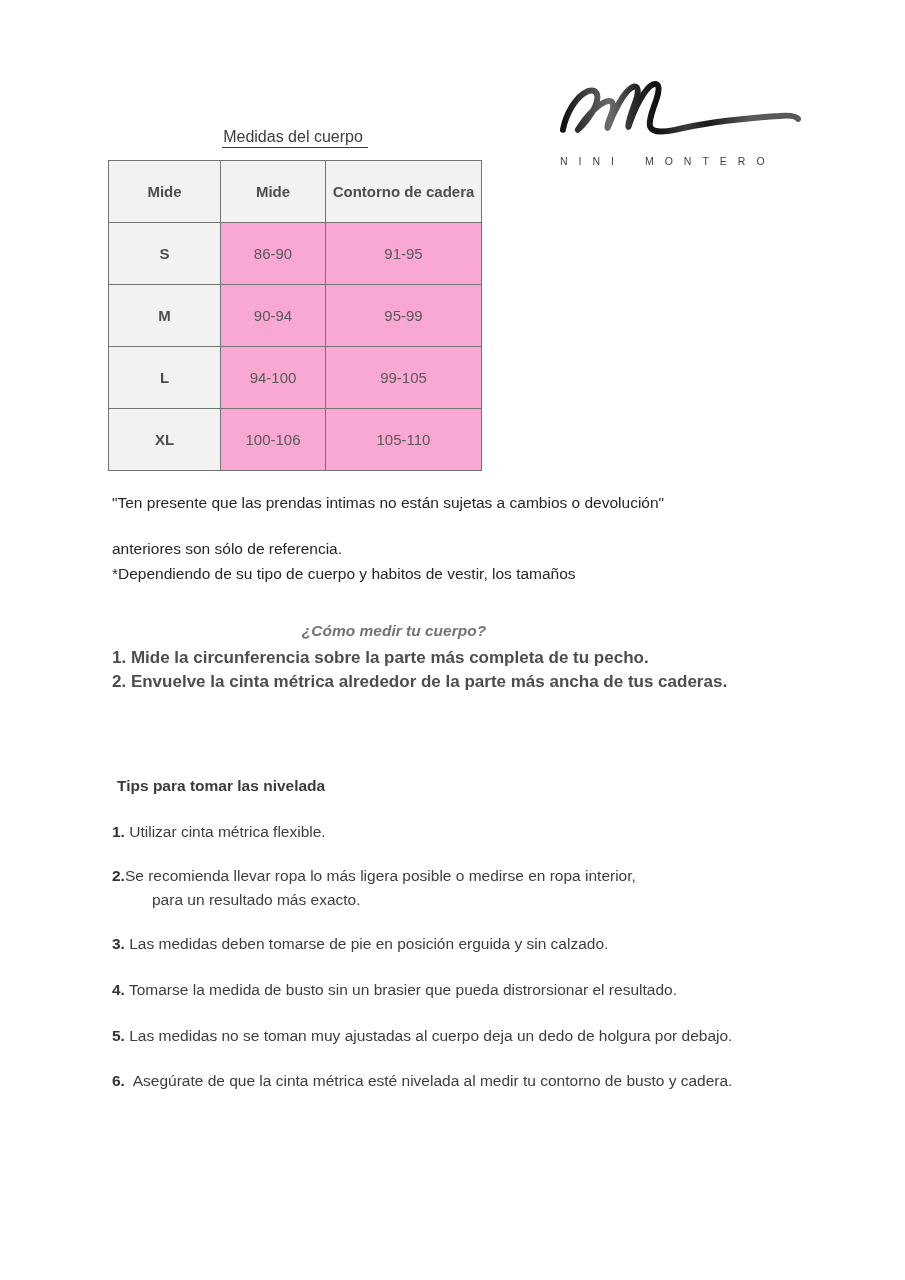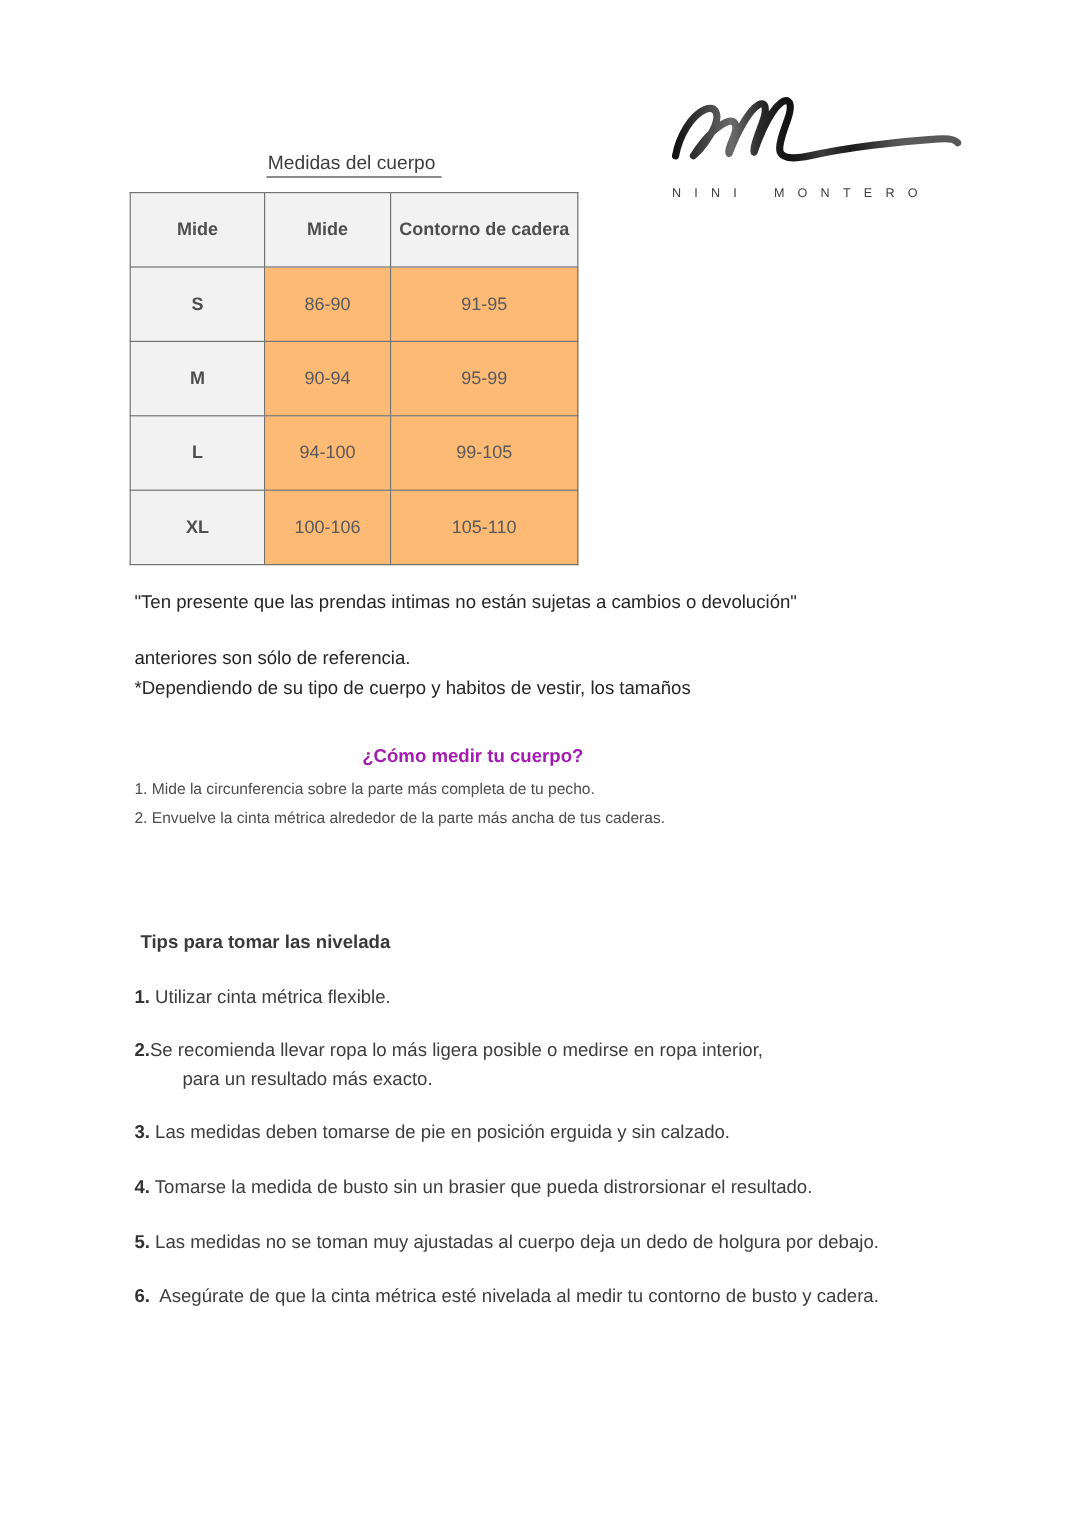--- a/index.html
+++ b/index.html
@@ -52,21 +52,21 @@
     vertical-align: middle;
     font-size: 15px;
     padding: 0;
   }
   .size-table th {
     background: #f2f2f2;
     color: #4e4e4e;
     font-weight: 700;
     height: 61px;
   }
-  .size-table td { background: #fdba74; color: #595959; height: 61px; }
+  .size-table td { background: #f9a8d4; color: #595959; height: 61px; }
   .size-table td.size-col { background: #f2f2f2; color: #4e4e4e; font-weight: 700; }
   .col-talla  { width: 111px; }
   .col-busto  { width: 104px; }
   .col-cadera { width: 155px; }
 
   
   .quote {
     position: absolute;
     left: 112px; top: 494px;
     font-size: 15.5px;
@@ -78,28 +78,30 @@
     font-size: 15.5px;
     line-height: 25px;
     color: #262626;
   }
   .howto-heading {
     position: absolute;
     left: 108px; top: 622px; width: 572px;
     text-align: center;
     font-size: 15.5px;
     font-weight: 700;
-    color: #a21caf;
+    color: #737373;
+    font-style: italic;
   }
   .howto-steps {
     position: absolute;
     left: 112px; top: 646px;
-    font-size: 13px;
+    font-size: 17px;
     line-height: 23.5px;
     color: #4d4d4d;
+    font-weight: bold;
   }
   .tips-heading {
     position: absolute;
     left: 117px; top: 777px;
     font-size: 15.5px;
     font-weight: 700;
     color: #3a3a3a;
   }
   .tip {
     position: absolute;

